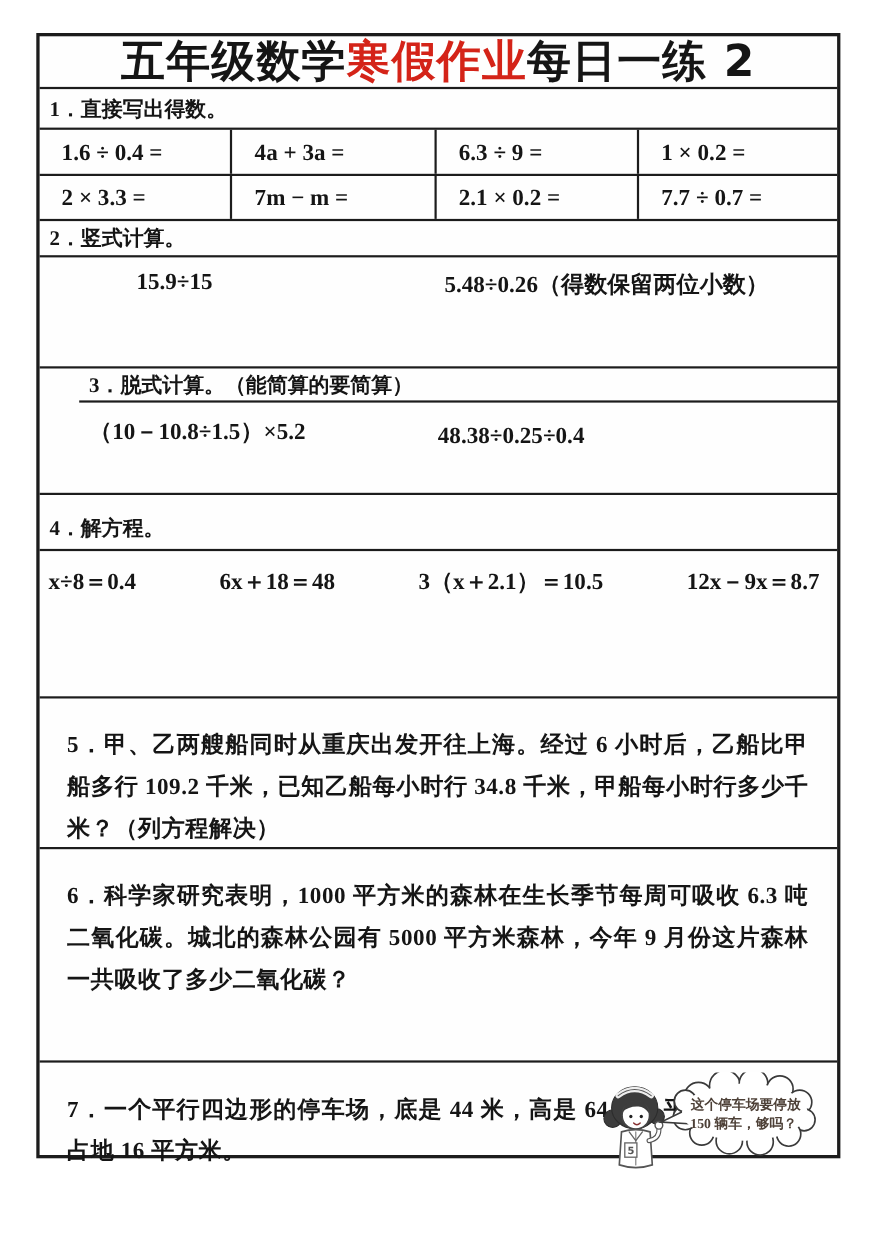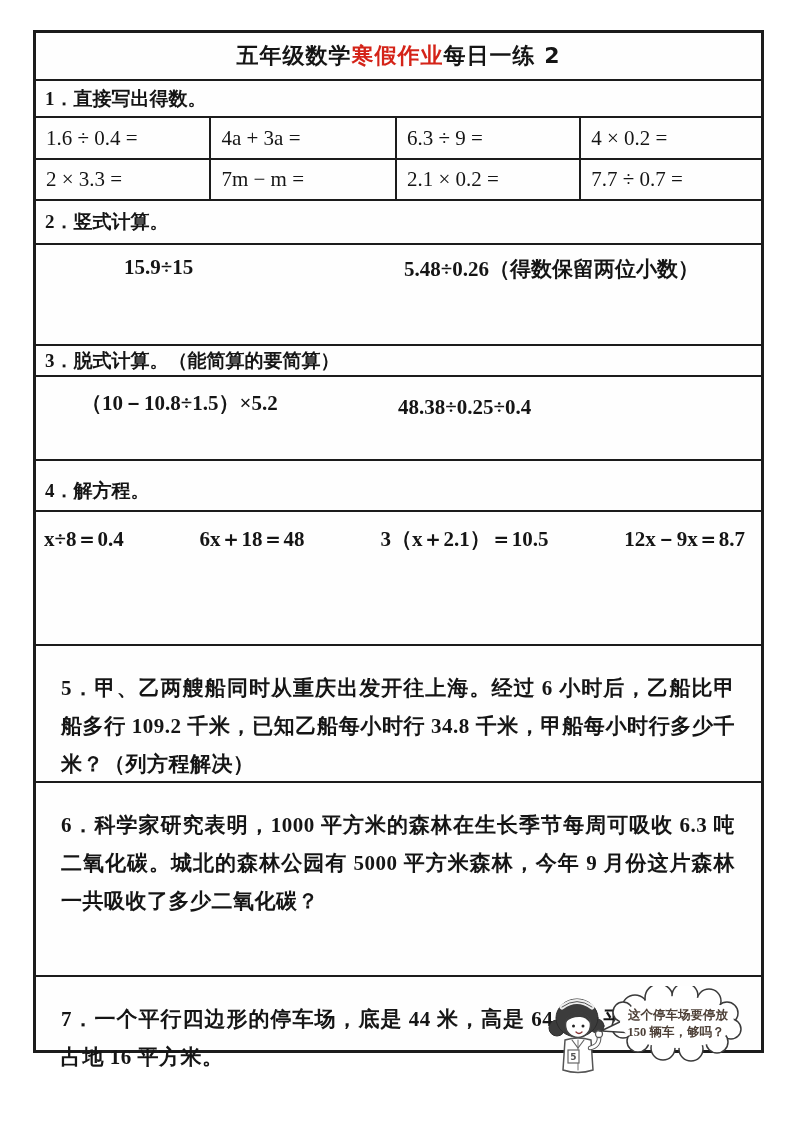--- a/index.html
+++ b/index.html
@@ -14,33 +14,33 @@
   }
   .row{
     box-sizing:border-box;border-bottom:2px solid #1c1c1c;
     display:flex;align-items:center;flex:none;position:relative;
   }
   .row:last-child{border-bottom:none;flex:1;}
   
   .title-row{height:48px;justify-content:center;align-items:center;}
   .title-text{
     font-family:"DejaVu Sans","Liberation Sans",sans-serif;
-    font-weight:900;font-size:22px;letter-spacing:1px;line-height:1;white-space:nowrap;
+    font-weight:900;font-size:40px;letter-spacing:1px;line-height:1;white-space:nowrap;
   }
   .title-red{color:#d42318;}
   
   .head-row{padding-left:9px;font-weight:bold;font-size:19px;}
-  .h1{height:37px;} .h2{height:44px;} .h3{height:31px;} .h4{height:40px;margin-top:11px;}
+  .h1{height:37px;} .h2{height:33px;} .h3{height:31px;margin-left:36px;} .h4{height:40px;margin-top:11px;}
   
   .grid-row{height:42px;padding:0;}
   .grid-row.second{height:41px;}
   .cell{
     height:100%;box-sizing:border-box;display:flex;align-items:center;
-    padding-left:10px;border-right:2px solid #1c1c1c;
-    font-weight:normal;font-size:21px;white-space:nowrap;
+    padding-left:20px;border-right:2px solid #1c1c1c;
+    font-weight:bold;font-size:21px;white-space:nowrap;
   }
   .cell.c1{width:24.2%;} .cell.c2{width:25.6%;} .cell.c3{width:25.4%;}
   .cell.c4{flex:1;border-right:none;}
   
   .work-row{align-items:flex-start;}
   .w2{height:101px;} .w3{height:84px;} .w4{height:134px;}
   .work-item{position:absolute;font-weight:bold;font-size:21px;white-space:nowrap;}
   .s2-a{left:88px;top:10px;} .s2-b{left:368px;top:10px;}
   .s3-a{left:45px;top:12px;} .s3-b{left:362px;top:18px;}
   .eq-row{display:flex;justify-content:space-between;align-items:flex-start;
@@ -67,21 +67,21 @@
     </div>
 
     <div class="row head-row h1">
       <span>1．直接写出得数。</span>
     </div>
 
     <div class="row grid-row">
       <div class="cell c1">1.6 ÷ 0.4 =</div>
       <div class="cell c2">4a + 3a =</div>
       <div class="cell c3">6.3 ÷ 9 =</div>
-      <div class="cell c4">4 × 0.2 =</div>
+      <div class="cell c4">1 × 0.2 =</div>
     </div>
 
     <div class="row grid-row second">
       <div class="cell c1">2 × 3.3 =</div>
       <div class="cell c2">7m − m =</div>
       <div class="cell c3">2.1 × 0.2 =</div>
       <div class="cell c4">7.7 ÷ 0.7 =</div>
     </div>
 
     <div class="row head-row h2">

